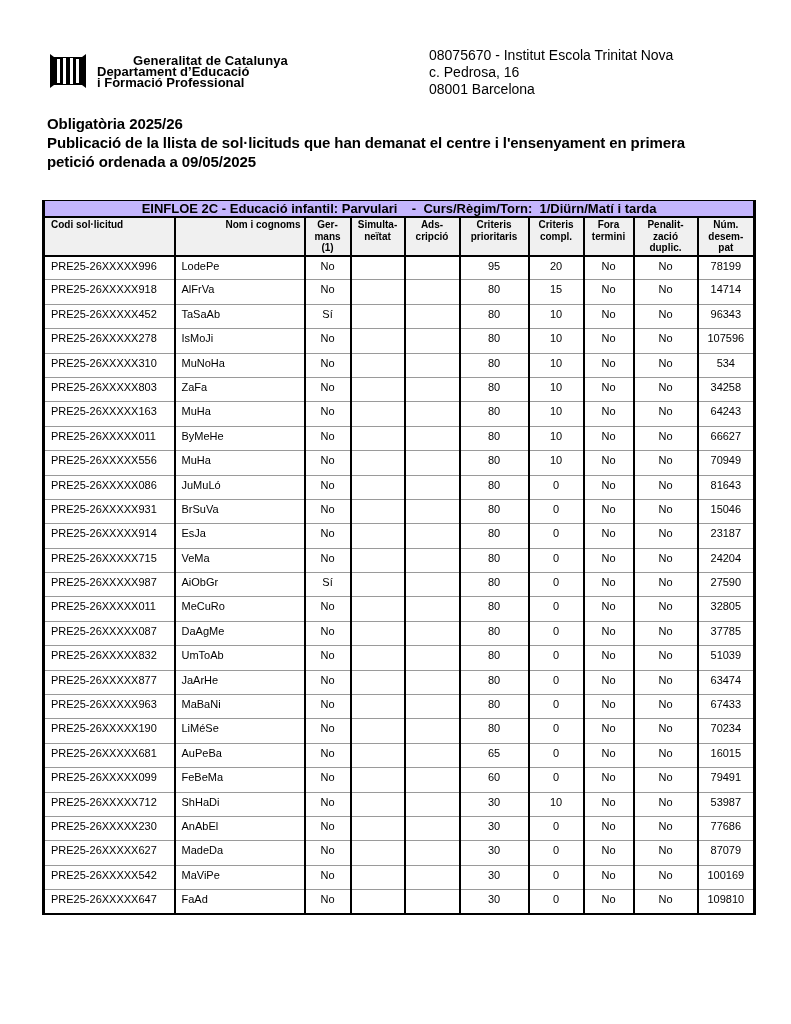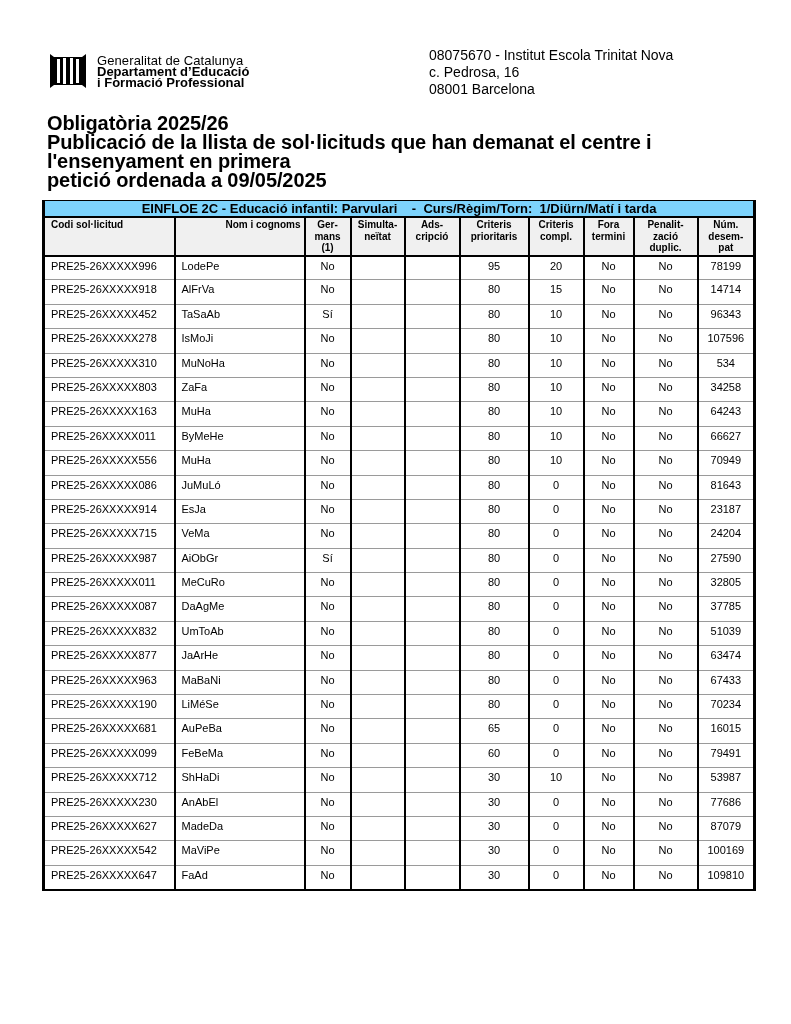--- a/index.html
+++ b/index.html
@@ -1,26 +1,26 @@
 <!DOCTYPE html>
 <html><head>
   <meta charset="utf-8">
   <style>
     html, body { margin: 0; padding: 0; background: #ffffff; }
     body { width: 791px; height: 1024px; position: relative; overflow: hidden; font-family: "Liberation Sans", sans-serif; color: #000; }
     .logo { position: absolute; left: 48px; top: 52px; display: flex; align-items: center; }
     .logo-mark { width: 40px; height: 38px; position: relative; }
     .logo-mark svg { display: block; }
     .logo-text { margin-left: 9px; line-height: 11px; }
-    .logo-text .l1 { font-size: 13px; font-weight: normal; letter-spacing: 0.1px; }
+    .logo-text .l1 { font-size: 13px; font-weight: bold; letter-spacing: 0.1px; margin-left: 36px; }
     .logo-text .l2, .logo-text .l3 { font-size: 13px; font-weight: bold; }
     .school { position: absolute; left: 429px; top: 47px; font-size: 14px; line-height: 17px; }
-    .titles { position: absolute; left: 47px; top: 114px; font-size: 20px; font-weight: bold; line-height: 19px; letter-spacing: -0.1px; }
+    .titles { position: absolute; left: 47px; top: 114px; font-size: 15px; font-weight: bold; line-height: 19px; letter-spacing: -0.1px; }
     table.list { position: absolute; left: 42px; top: 200px; width: 711px; border-collapse: collapse; font-size: 11px; table-layout: fixed; border-left: 3px solid #000; border-right: 3px solid #000; }
-    table.list th.group { background: #7dd3fc; font-size: 13px; font-weight: bold; text-align: center; height: 15px; padding: 0; border-top: 1px solid #000; border-bottom: 2px solid #000; }
+    table.list th.group { background: #c4b5fd; font-size: 13px; font-weight: bold; text-align: center; height: 15px; padding: 0; border-top: 1px solid #000; border-bottom: 2px solid #000; }
     table.list th.col { background: #f0f0f0; font-size: 10px; font-weight: bold; vertical-align: top; padding: 1px 3px; line-height: 11.5px; height: 34px; border-right: 2px solid #000; border-bottom: 2px solid #000; text-align: center; }
     table.list th.col.left { text-align: left; padding-left: 6px; }
     table.list td { height: 24.4px; padding: 0 3px; border-right: 2px solid #000; border-bottom: 1px solid #9a9a9a; vertical-align: top; padding-top: 3px; line-height: 13px; text-align: center; box-sizing: border-box; }
     table.list td.left { text-align: left; padding-left: 6px; }
     table.list tr:last-child td { border-bottom: 2px solid #000; }
     table.list td:last-child, table.list th.col:last-child { border-right: none; }
   </style>
 </head>
 <body>
 
@@ -211,20 +211,32 @@
         <td>No</td>
         <td></td>
         <td></td>
         <td>80</td>
         <td>0</td>
         <td>No</td>
         <td>No</td>
         <td>81643</td>
       </tr>
       <tr>
+        <td class="left">PRE25-26XXXXX931</td>
+        <td class="left">BrSuVa</td>
+        <td>No</td>
+        <td></td>
+        <td></td>
+        <td>80</td>
+        <td>0</td>
+        <td>No</td>
+        <td>No</td>
+        <td>15046</td>
+      </tr>
+      <tr>
         <td class="left">PRE25-26XXXXX914</td>
         <td class="left">EsJa</td>
         <td>No</td>
         <td></td>
         <td></td>
         <td>80</td>
         <td>0</td>
         <td>No</td>
         <td>No</td>
         <td>23187</td>

